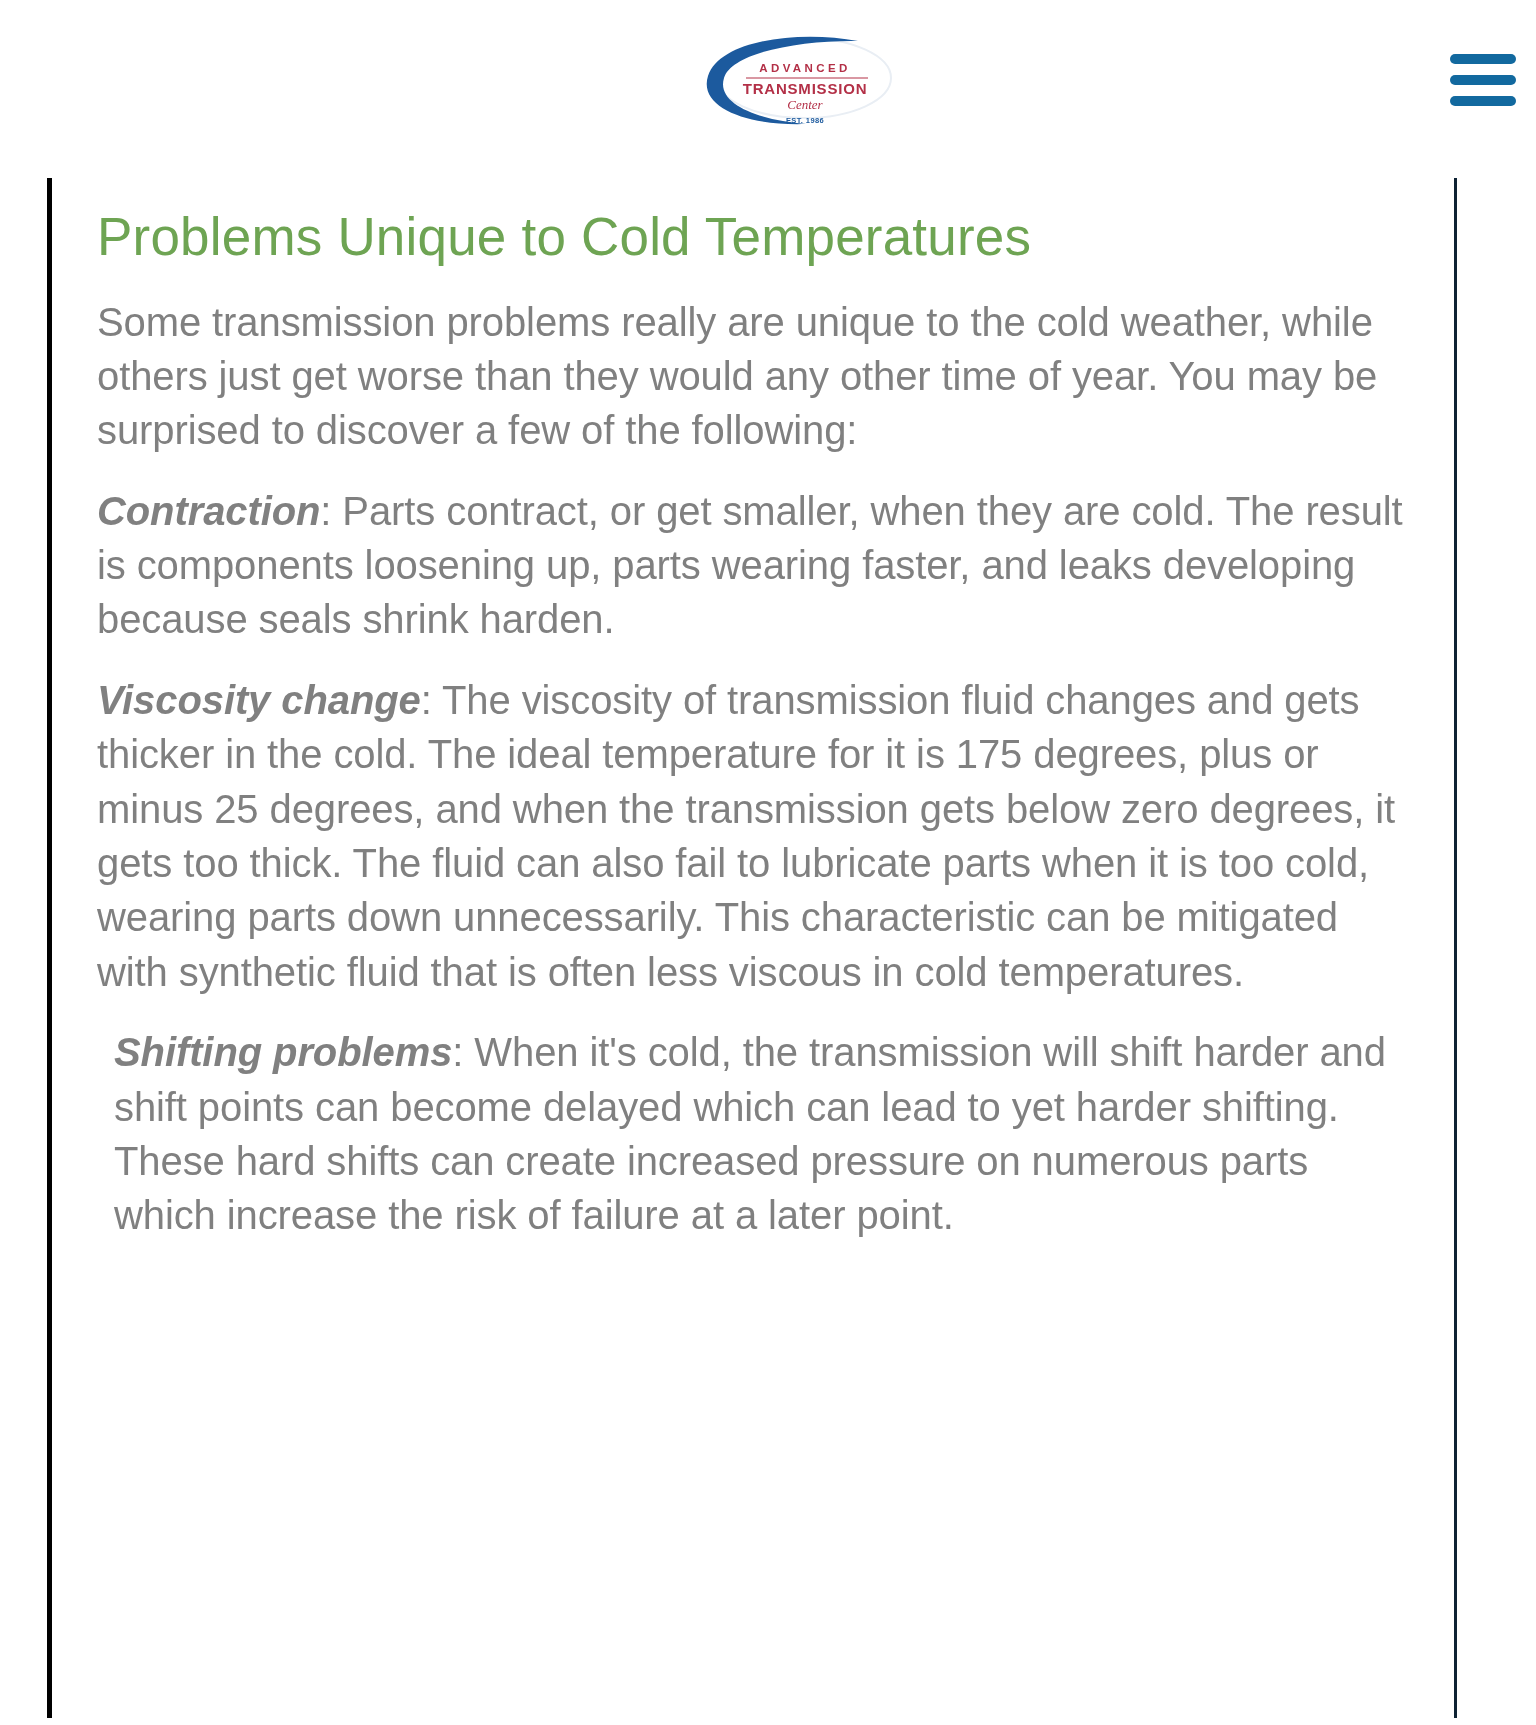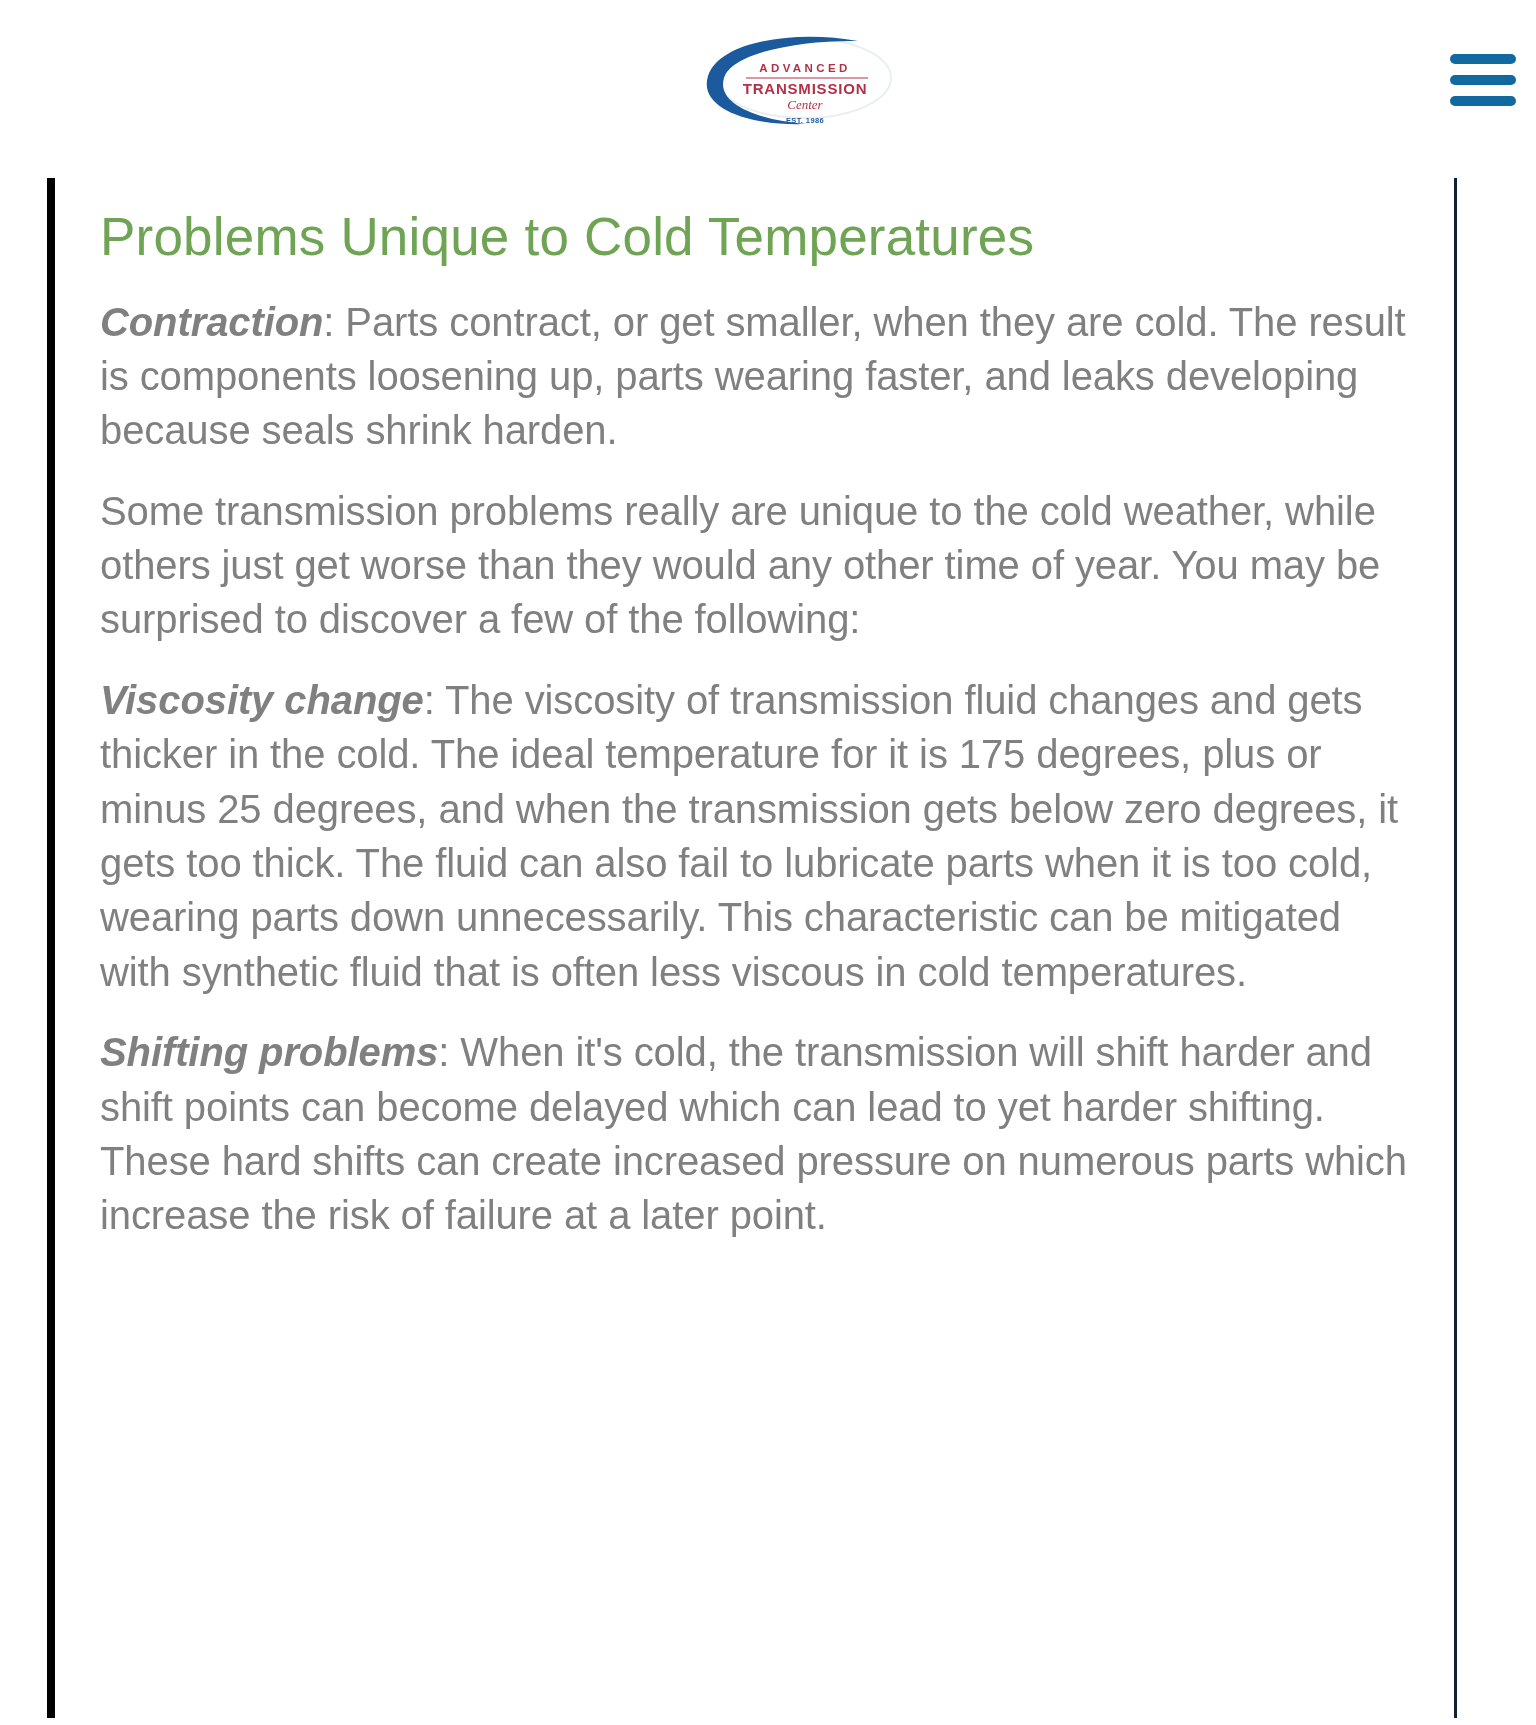--- a/index.html
+++ b/index.html
@@ -56,21 +56,21 @@
   }
   .hamburger-btn .bar:last-child { margin-bottom: 0; }
 
   
   .content-frame {
     position: absolute;
     left: 47px;
     top: 178px;
     width: 1410px;
     min-height: 1540px;
-    border-left: 8px solid #000000;
+    border-left: 5px solid #000000;
     border-right: 3px solid #0e2233;
   }
   .article {
     padding: 28px 45px 0 45px;
   }
 
   .article-title {
     margin: 0 0 26px 0;
     font-family: "Liberation Sans", sans-serif;
     font-weight: 400;
@@ -82,21 +82,21 @@
 
   .article p {
     margin: 0 0 26px 0;
     font-family: "Liberation Sans", sans-serif;
     font-weight: 400;
     font-size: 40px;
     line-height: 1.36;
     color: #808080;
     letter-spacing: -0.1px;
   }
-  .article p:last-child { margin-bottom: 0; }
+  .article p:last-child { margin-bottom: 0; margin-left: 17px; }
 
   .lead-in {
     font-weight: 700;
     font-style: italic;
     color: #808080;
   }
 </style>
 </head>
 <body>
 
@@ -133,23 +133,23 @@
       <span class="bar"></span>
     </button>
 
   </header>
 
   <div class="content-frame">
     <article class="article">
 
       <h1 class="article-title">Problems Unique to Cold Temperatures</h1>
 
+      <p><span>Some transmission problems really are unique to the cold weather, while others just get worse than they would any other time of year. You may be surprised to discover a few of the following:</span></p>
+
       <p><span class="lead-in">Contraction</span><span>: Parts contract, or get smaller, when they are cold. The result is components loosening up, parts wearing faster, and leaks developing because seals shrink harden.</span></p>
-
-      <p><span>Some transmission problems really are unique to the cold weather, while others just get worse than they would any other time of year. You may be surprised to discover a few of the following:</span></p>
 
       <p><span class="lead-in">Viscosity change</span><span>: The viscosity of transmission fluid changes and gets thicker in the cold. The ideal temperature for it is 175 degrees, plus or minus 25 degrees, and when the transmission gets below zero degrees, it gets too thick. The fluid can also fail to lubricate parts when it is too cold, wearing parts down unnecessarily. This characteristic can be mitigated with synthetic fluid that is often less viscous in cold temperatures.</span></p>
 
       <p><span class="lead-in">Shifting problems</span><span>: When it's cold, the transmission will shift harder and shift points can become delayed which can lead to yet harder shifting. These hard shifts can create increased pressure on numerous parts which increase the risk of failure at a later point.</span></p>
 
     </article>
   </div>
 
 </div>
 

